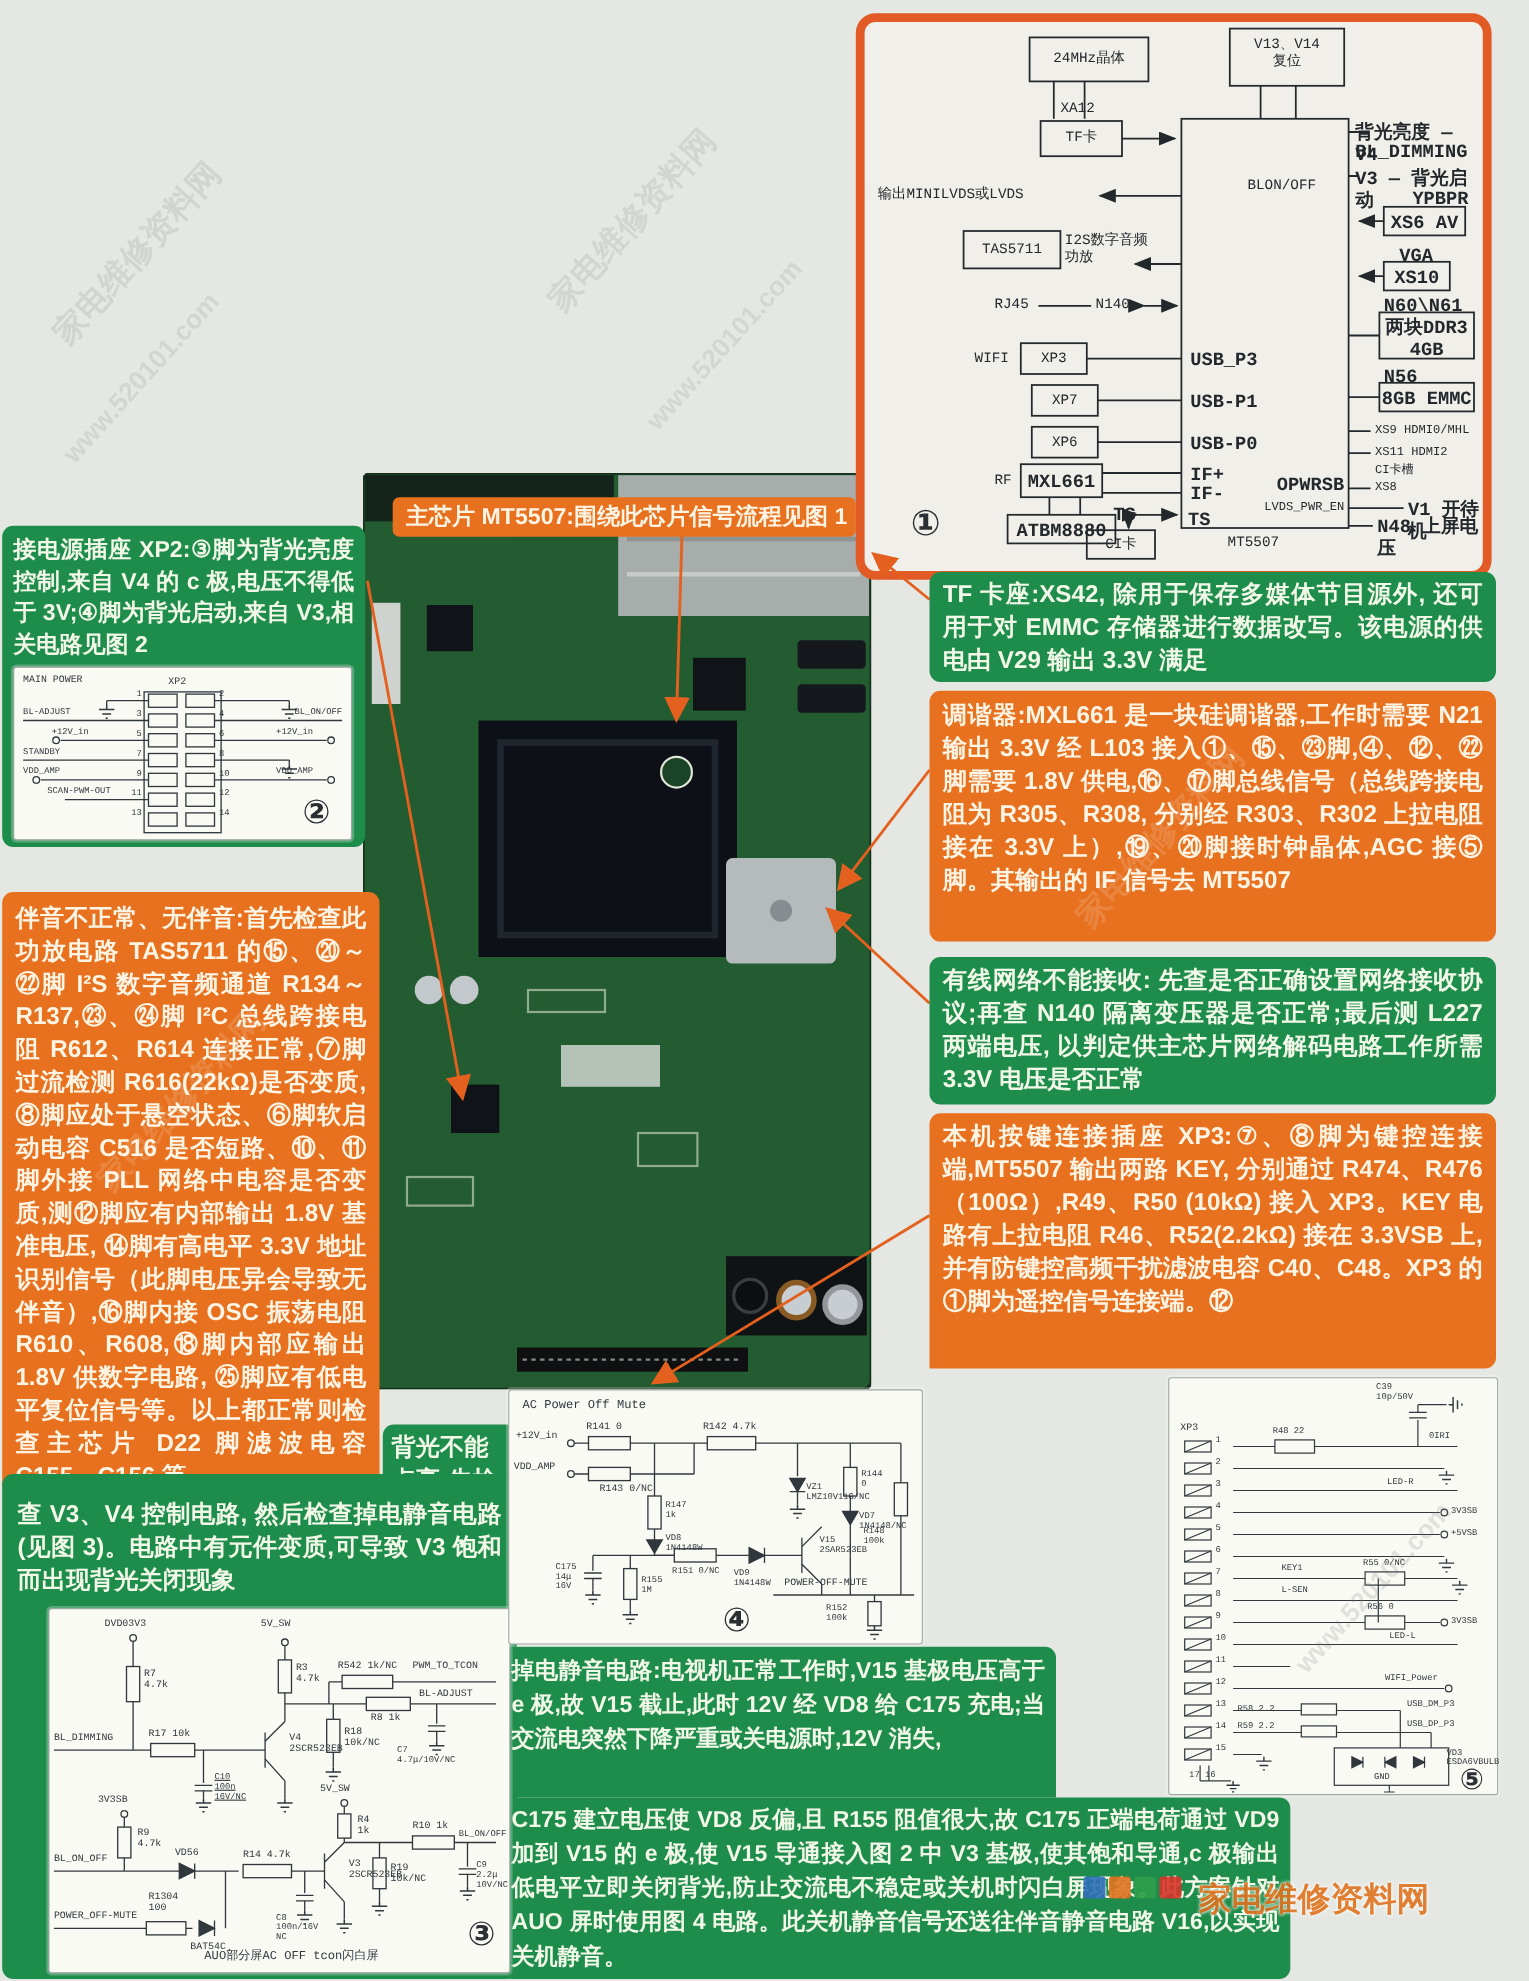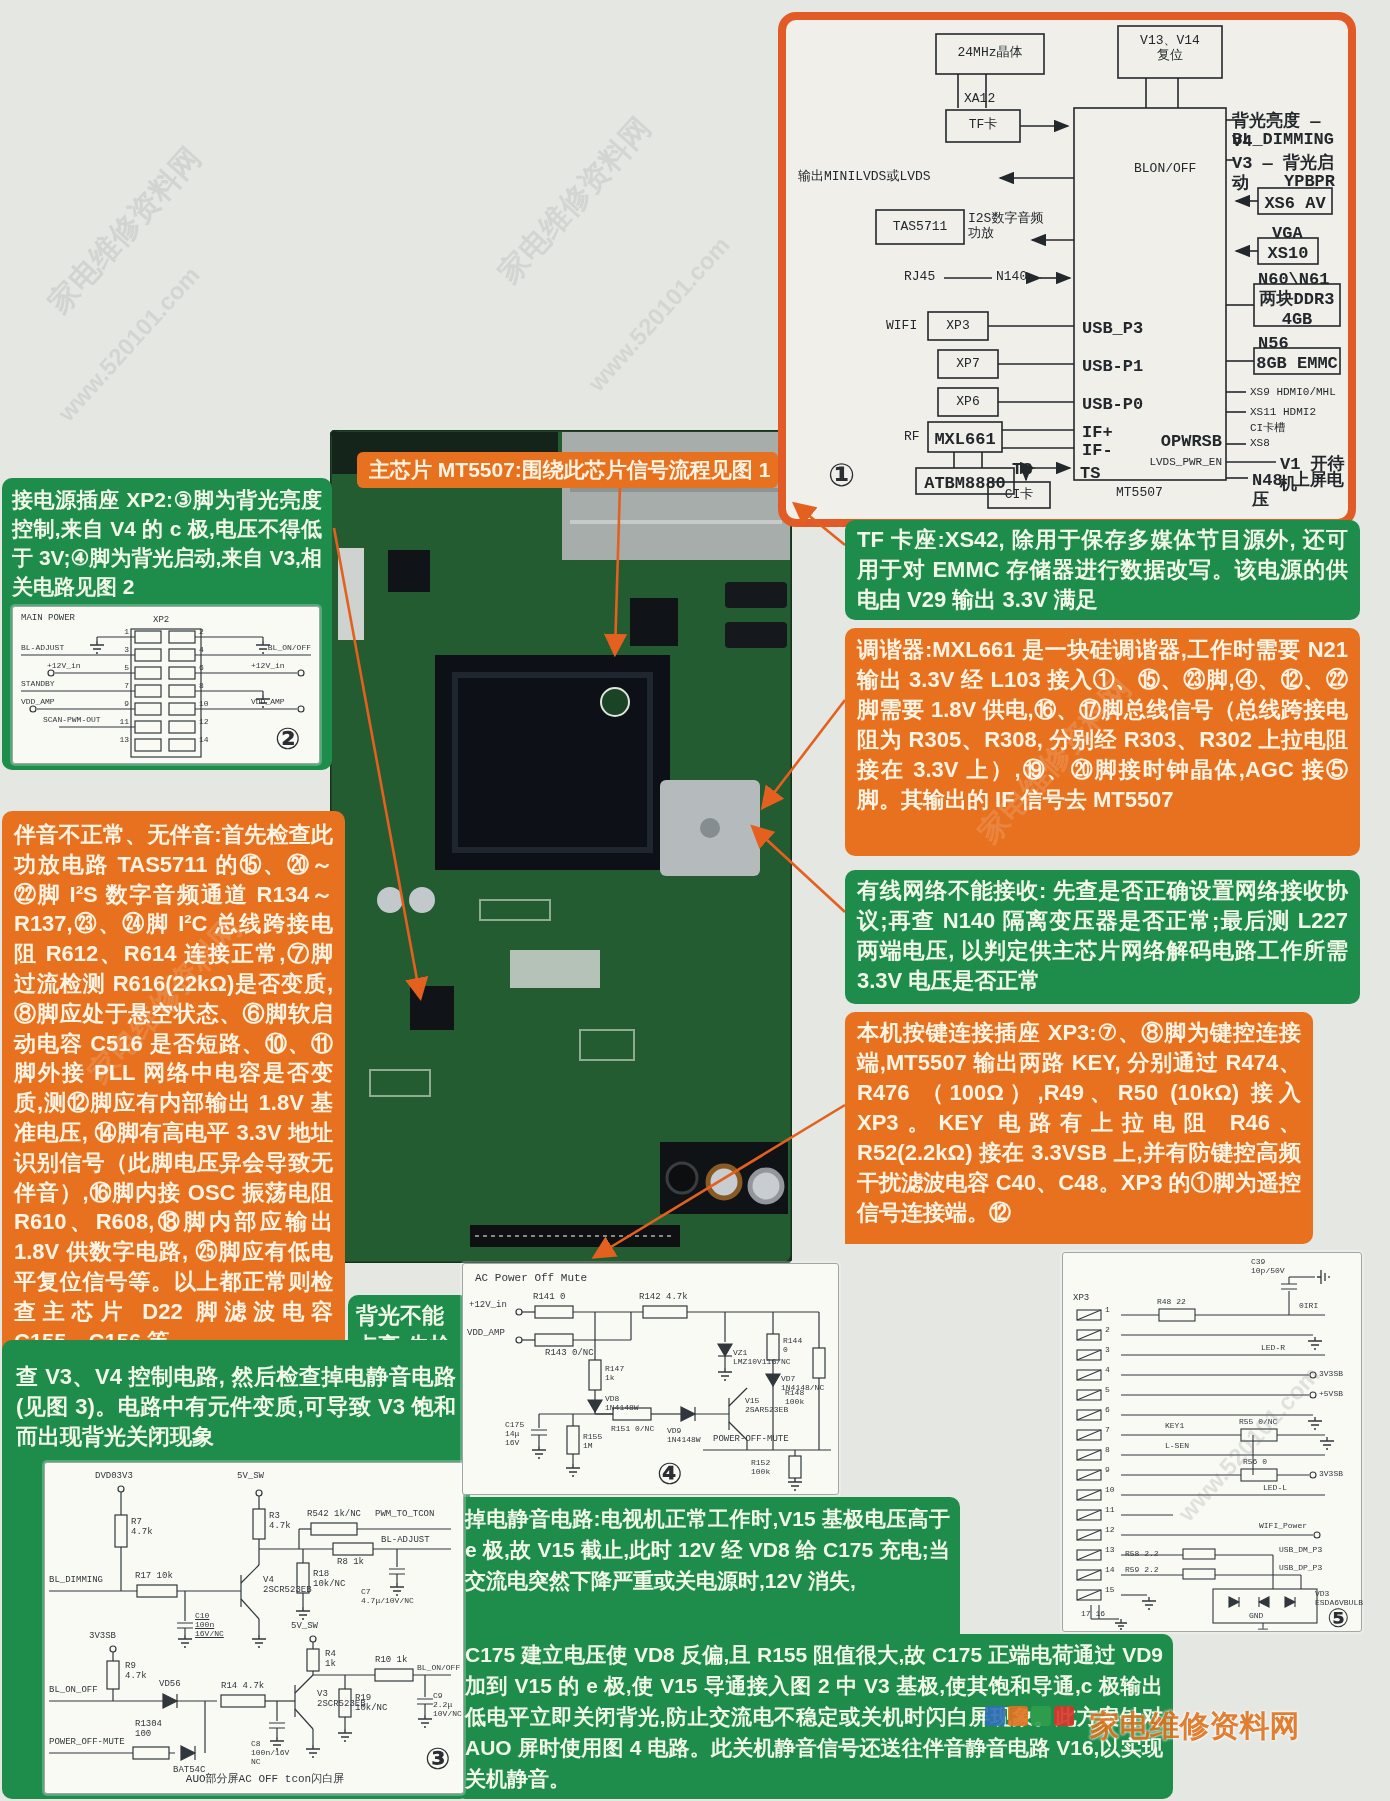--- a/index.html
+++ b/index.html
@@ -504,21 +504,21 @@
 
   <div class="blk green" style="left:845px;top:520px;width:515px;height:100px;z-index:4;">
     <div class="btxt" style="font-size:22px;line-height:30px;padding:5px 12px;">TF 卡座:XS42, 除用于保存多媒体节目源外, 还可用于对 EMMC 存储器进行数据改写。该电源的供电由 V29 输出 3.3V 满足</div>
   </div>
   <div class="blk orange" style="left:845px;top:628px;width:515px;height:228px;z-index:4;">
     <div class="btxt" style="font-size:22px;line-height:30px;padding:7px 12px;">调谐器:MXL661 是一块硅调谐器,工作时需要 N21 输出 3.3V 经 L103 接入①、⑮、㉓脚,④、⑫、㉒脚需要 1.8V 供电,⑯、⑰脚总线信号（总线跨接电阻为 R305、R308, 分别经 R303、R302 上拉电阻接在 3.3V 上）,⑲、⑳脚接时钟晶体,AGC 接⑤脚。其输出的 IF 信号去 MT5507</div>
   </div>
   <div class="blk green" style="left:845px;top:870px;width:515px;height:134px;z-index:4;">
     <div class="btxt" style="font-size:22px;line-height:30px;padding:6px 12px;">有线网络不能接收: 先查是否正确设置网络接收协议;再查 N140 隔离变压器是否正常;最后测 L227 两端电压, 以判定供主芯片网络解码电路工作所需 3.3V 电压是否正常</div>
   </div>
-  <div class="blk orange" style="left:845px;top:1012px;width:468px;height:232px;z-index:4;border-radius:10px 10px 10px 0;">
+  <div class="blk orange" style="left:845px;top:1012px;width:515px;height:232px;z-index:4;border-radius:10px 10px 10px 0;">
     <div class="btxt" style="font-size:22px;line-height:30px;padding:6px 12px;">本机按键连接插座 XP3:⑦、⑧脚为键控连接端,MT5507 输出两路 KEY, 分别通过 R474、R476 （100Ω）,R49、R50 (10kΩ) 接入 XP3。KEY 电路有上拉电阻 R46、R52(2.2kΩ) 接在 3.3VSB 上,并有防键控高频干扰滤波电容 C40、C48。XP3 的①脚为遥控信号连接端。⑫</div>
   </div>
 
   <div class="fig" style="left:1062px;top:1252px;width:298px;height:378px;z-index:5;">
     <svg width="298" height="378" viewBox="0 0 298 378">
       <g stroke="#30373d" stroke-width="1.1" fill="none">
         <g>
           <rect x="14" y="57" width="24" height="10"></rect>
             <line x1="14" y1="67" x2="38" y2="57"></line>
           <rect x="14" y="77" width="24" height="10"></rect>

